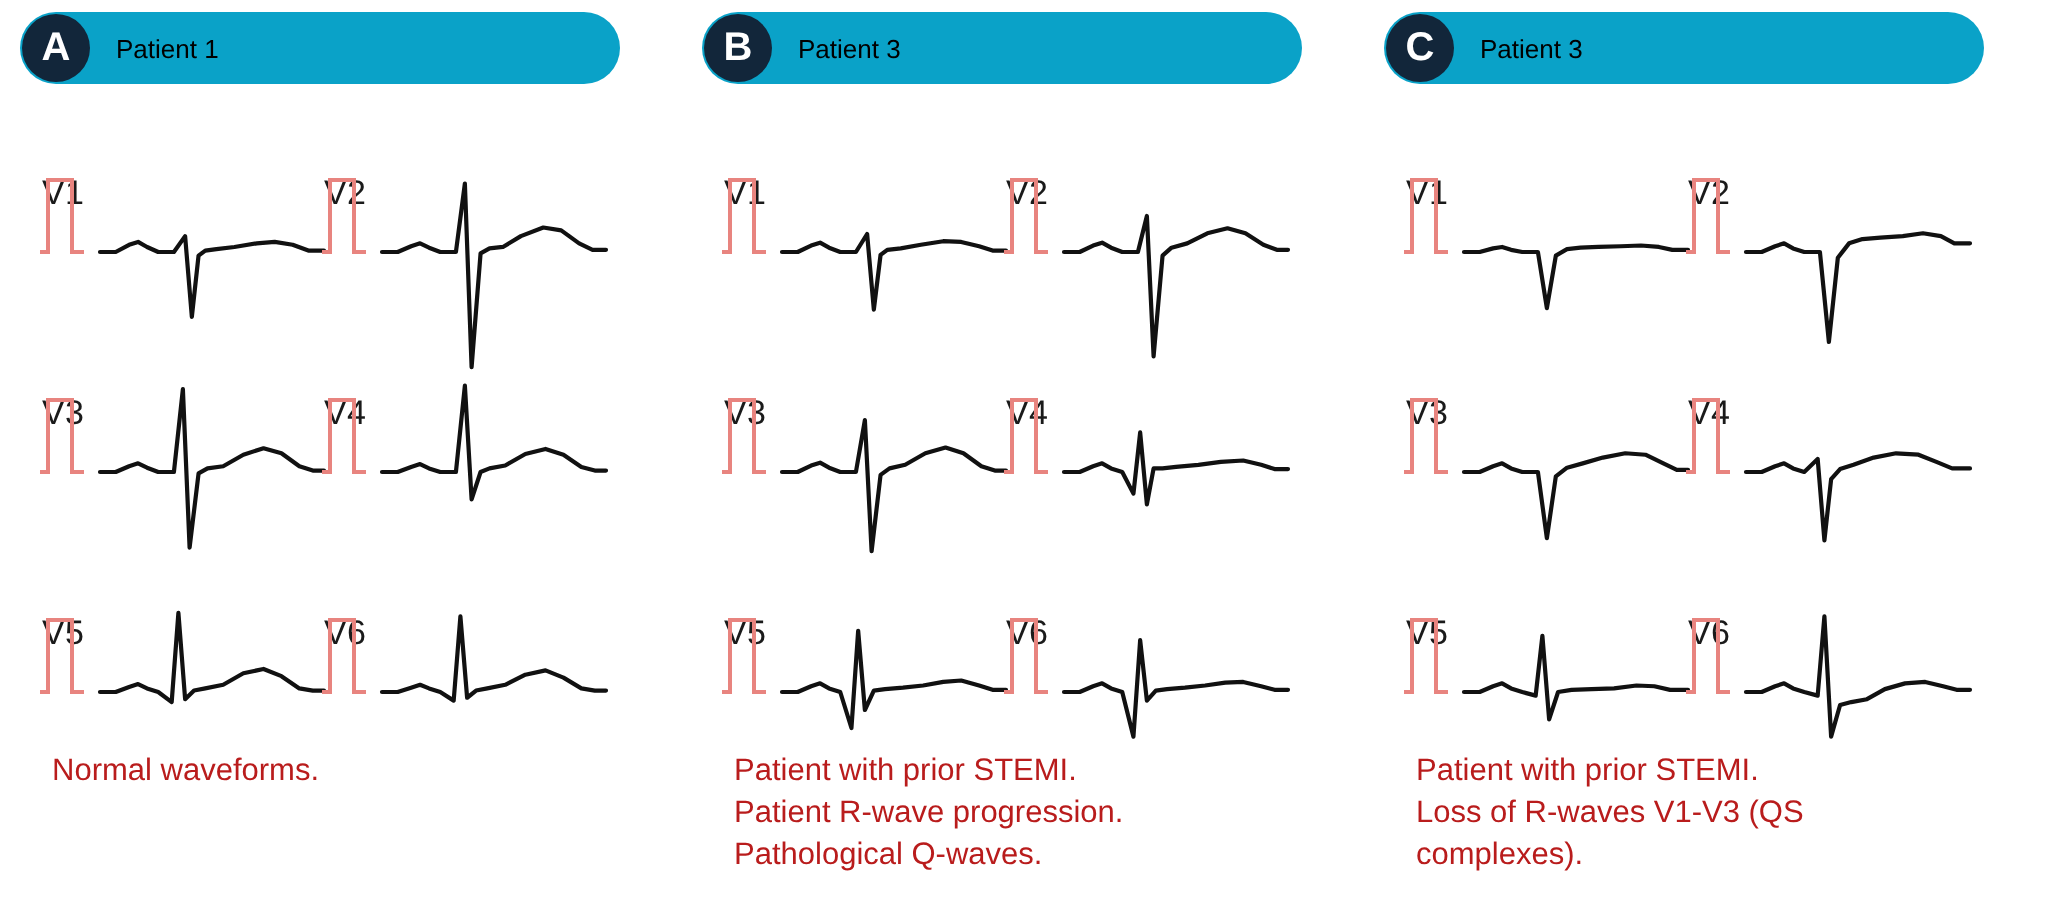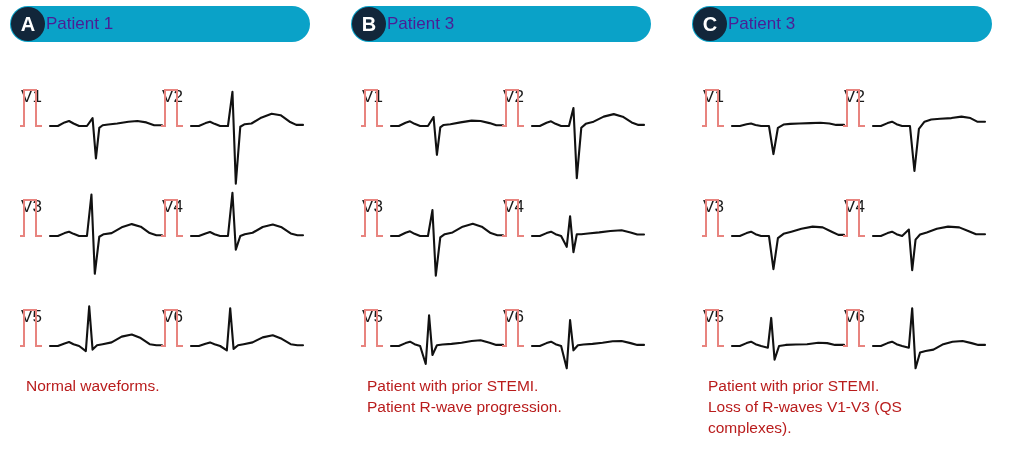--- a/index.html
+++ b/index.html
@@ -52,23 +52,23 @@
     display: flex;
     align-items: center;
     justify-content: center;
     font-size: 20px;
     font-weight: bold;
     color: #ffffff;
     margin-left: 1px;
     letter-spacing: 0;
   }
   .panel-title {
-    font-size: 17px;
-    color: #4c1d95;
-    margin-left: 1px;
+    font-size: 13px;
+    color: #000000;
+    margin-left: 13px;
     white-space: nowrap;
   }
 
   
   .rows {
     position: absolute;
     top: 56px;
     left: 0;
     width: 341px;
     height: 310px;
@@ -253,20 +253,21 @@
             <svg class="ecg-svg" viewBox="0 0 150 110">
               <path class="cal-pulse" d="M6 38 L10 38 L10 2 L22 2 L22 38 L28 38" stroke="#e8847f"></path>
               <path class="ecg-trace" d="M36.00 38.00 L43.84 38.00 L50.56 35.12 L55.04 33.68 L59.52 36.20 L65.12 38.00 L70.72 60.32 L74.08 12.08 L77.44 42.32 L81.92 37.28 L87.52 36.56 L96.48 35.84 L106.56 34.76 L116.64 33.32 L125.60 32.96 L134.56 35.12 L141.28 36.92 L148.00 36.92" stroke="#111111"></path>
             </svg>
           </div>
         </div>
       </div>
       <div class="caption">
         <span class="caption-line">Patient with prior STEMI.</span>
         <span class="caption-line">Patient R-wave progression.</span>
+        <span class="caption-line">Pathological Q-waves.</span>
       </div>
     </div>
     <div class="panel panel-c">
       <div class="panel-header" style="background: rgb(10, 162, 200);">
         <div class="panel-badge" style="background: rgb(18, 38, 58);">C</div>
         <div class="panel-title">Patient 3</div>
       </div>
       <div class="rows">
         <div class="ecg-row r0">
           <div class="ecg-cell c0">

